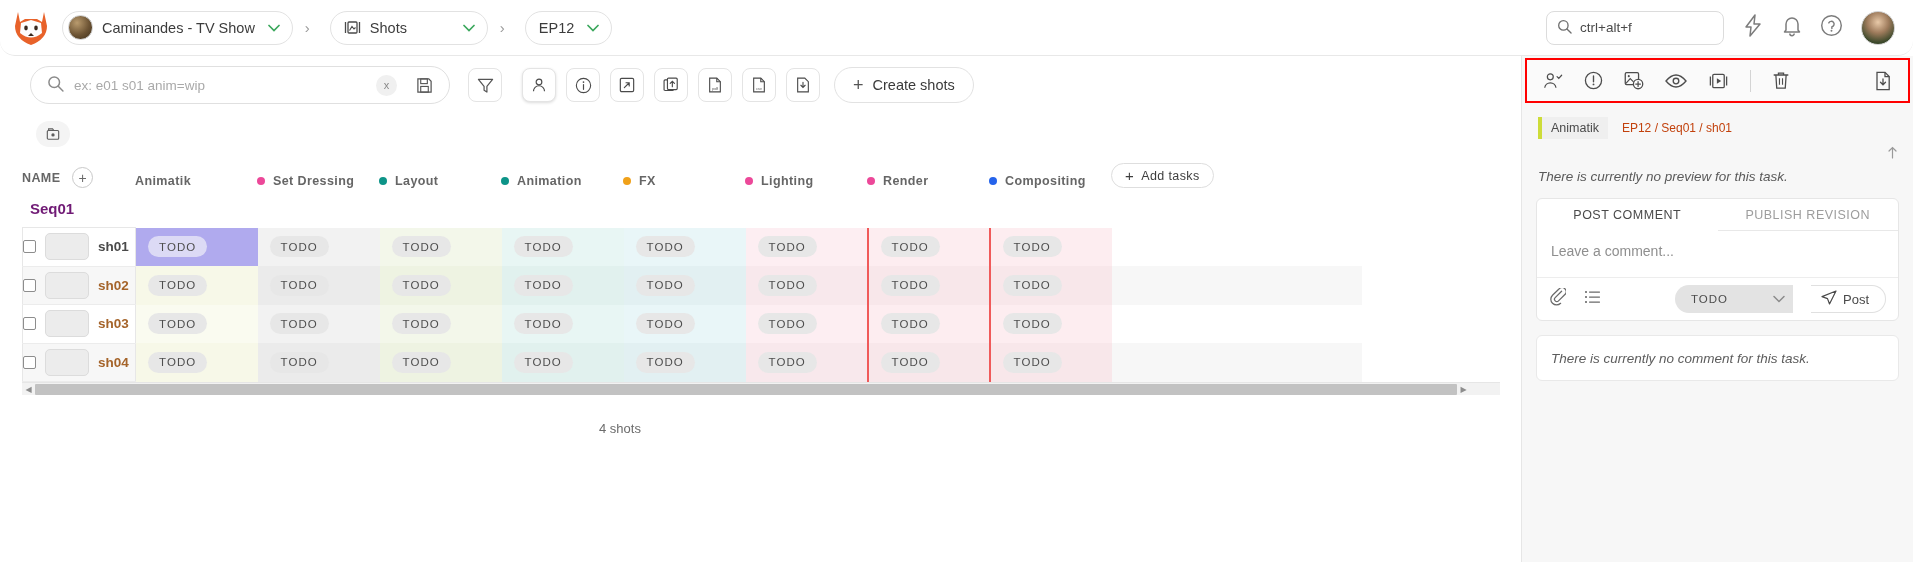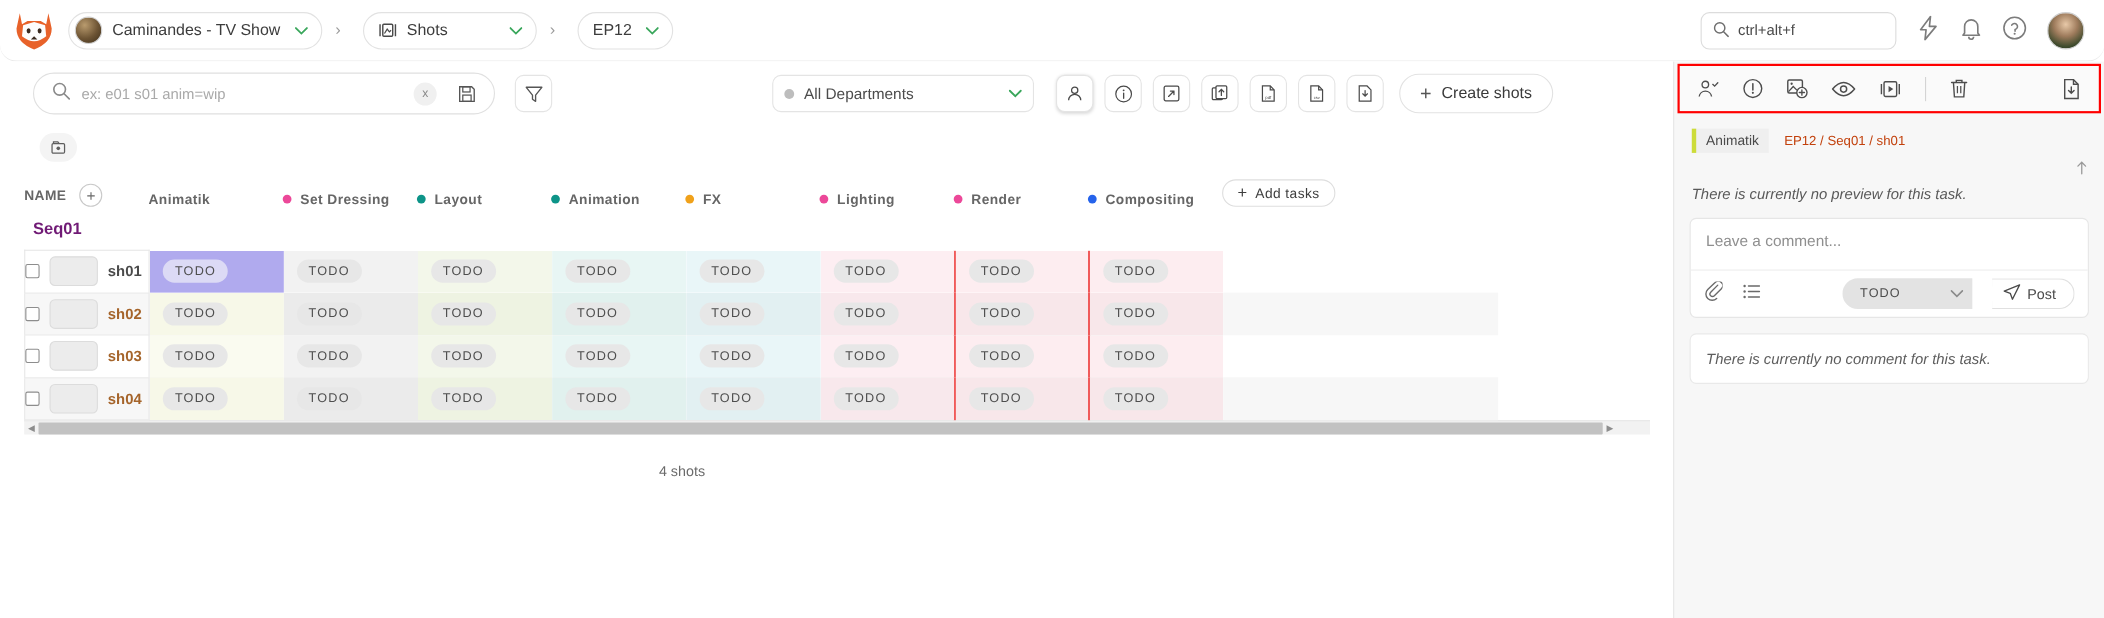--- a/index.html
+++ b/index.html
@@ -345,29 +345,20 @@
           </svg>
       </span>
     </div>
 
     <div class="sq-btn" style="margin-left:18px">
       <svg width="17" height="17" viewBox="0 0 18 18">
           <path d="M1.5 2.5 h15 L10.5 10 v6 l-3 -2 v-4 z" stroke="#555" stroke-width="1.3" fill="none" stroke-linejoin="round"></path>
         </svg>
     </div>
 
-    <div class="dept-select" style="margin-left:200px">
-      <span class="dept-dot"></span>
-      <span>All Departments</span>
-      <span class="chev">
-        <svg width="12" height="8" viewBox="0 0 12 8">
-            <path d="M1 1.5 L6 6.5 L11 1.5" stroke="#3aa75c" stroke-width="1.7" fill="none" stroke-linecap="round"></path>
-          </svg>
-      </span>
-    </div>
 
     <div class="round-btn shadowed" style="margin-left:20px">
       <svg width="16" height="16" viewBox="0 0 18 18">
           <circle cx="9" cy="5.6" r="3.2" stroke="#4a4a4a" stroke-width="1.3" fill="none"></circle>
           <path d="M2.8 16 a6.2 6.2 0 0 1 12.4 0" stroke="#4a4a4a" stroke-width="1.3" fill="none"></path>
         </svg>
     </div>
     <div class="round-btn" style="margin-left:10px">
       <svg width="17" height="17" viewBox="0 0 20 20">
           <circle cx="10" cy="10" r="8.4" stroke="#4a4a4a" stroke-width="1.3" fill="none"></circle>
@@ -673,20 +664,24 @@
     <span class="collapse-ic">
       <svg width="13" height="15" viewBox="0 0 13 15">
           <path d="M6.5 13 V2.5 M3 6 L6.5 2.5 L10 6" stroke="#9a9a9a" stroke-width="1.2" fill="none" stroke-linecap="round"></path>
         </svg>
     </span>
   </div>
 
   <div class="no-preview">There is currently no preview for this task.</div>
 
   <div class="comment-card">
+    <div class="ctabs">
+      <div class="ctab active">POST COMMENT</div>
+      <div class="ctab">PUBLISH REVISION</div>
+    </div>
     <div class="comment-body">Leave a comment...</div>
     <div class="comment-foot">
       <span>
         <svg width="17" height="18" viewBox="0 0 17 18">
             <path d="M12.6 5.2 L6.2 11.6 a2.3 2.3 0 0 0 3.3 3.3 l6.4 -6.4 a4 4 0 0 0 -5.7 -5.7 L3.5 9.2 a5.7 5.7 0 0 0 8.1 8.1" stroke="#6a6a6a" stroke-width="1.25" fill="none" stroke-linecap="round" transform="translate(0,-2)"></path>
           </svg>
       </span>
       <span>
         <svg width="17" height="14" viewBox="0 0 17 14">
             <path d="M5.5 2 h10 M5.5 7 h10 M5.5 12 h10" stroke="#6a6a6a" stroke-width="1.25" stroke-linecap="round"></path>

